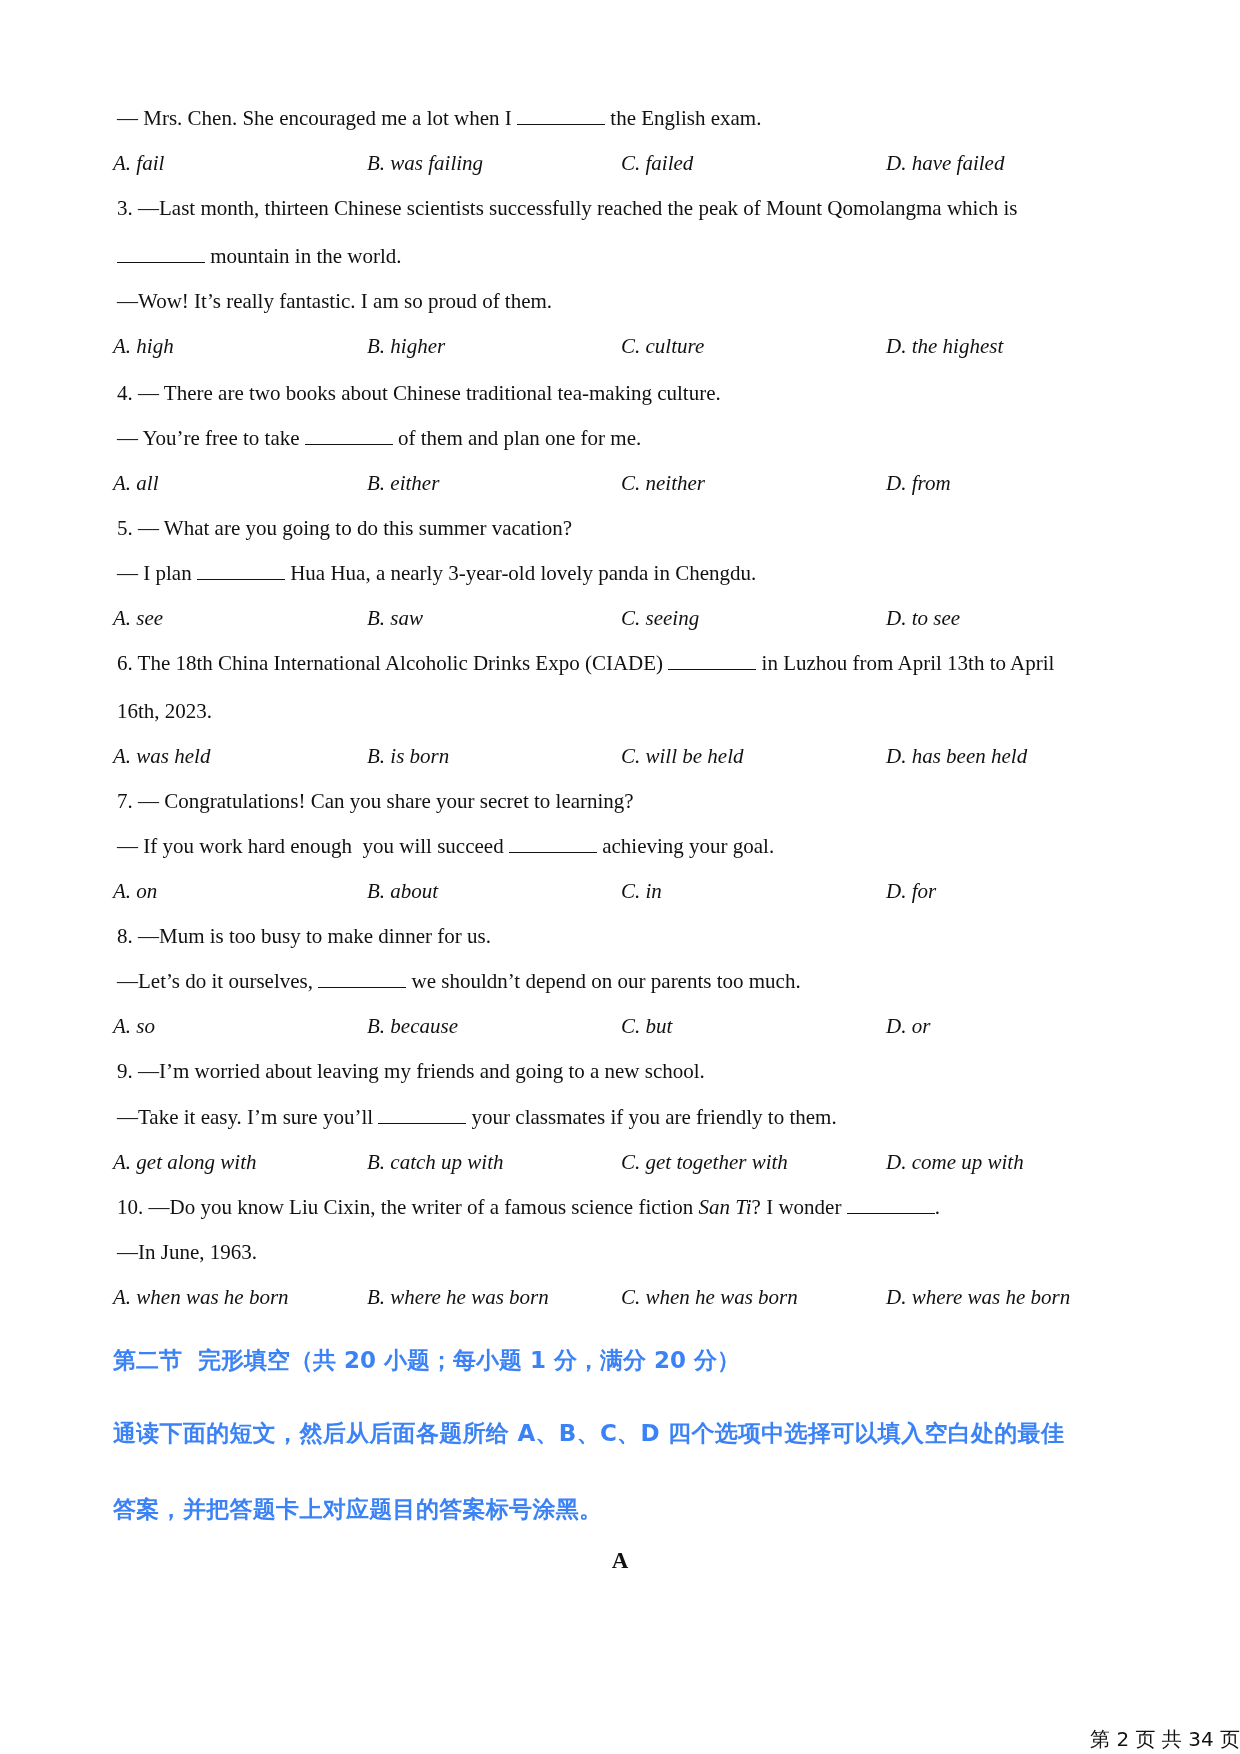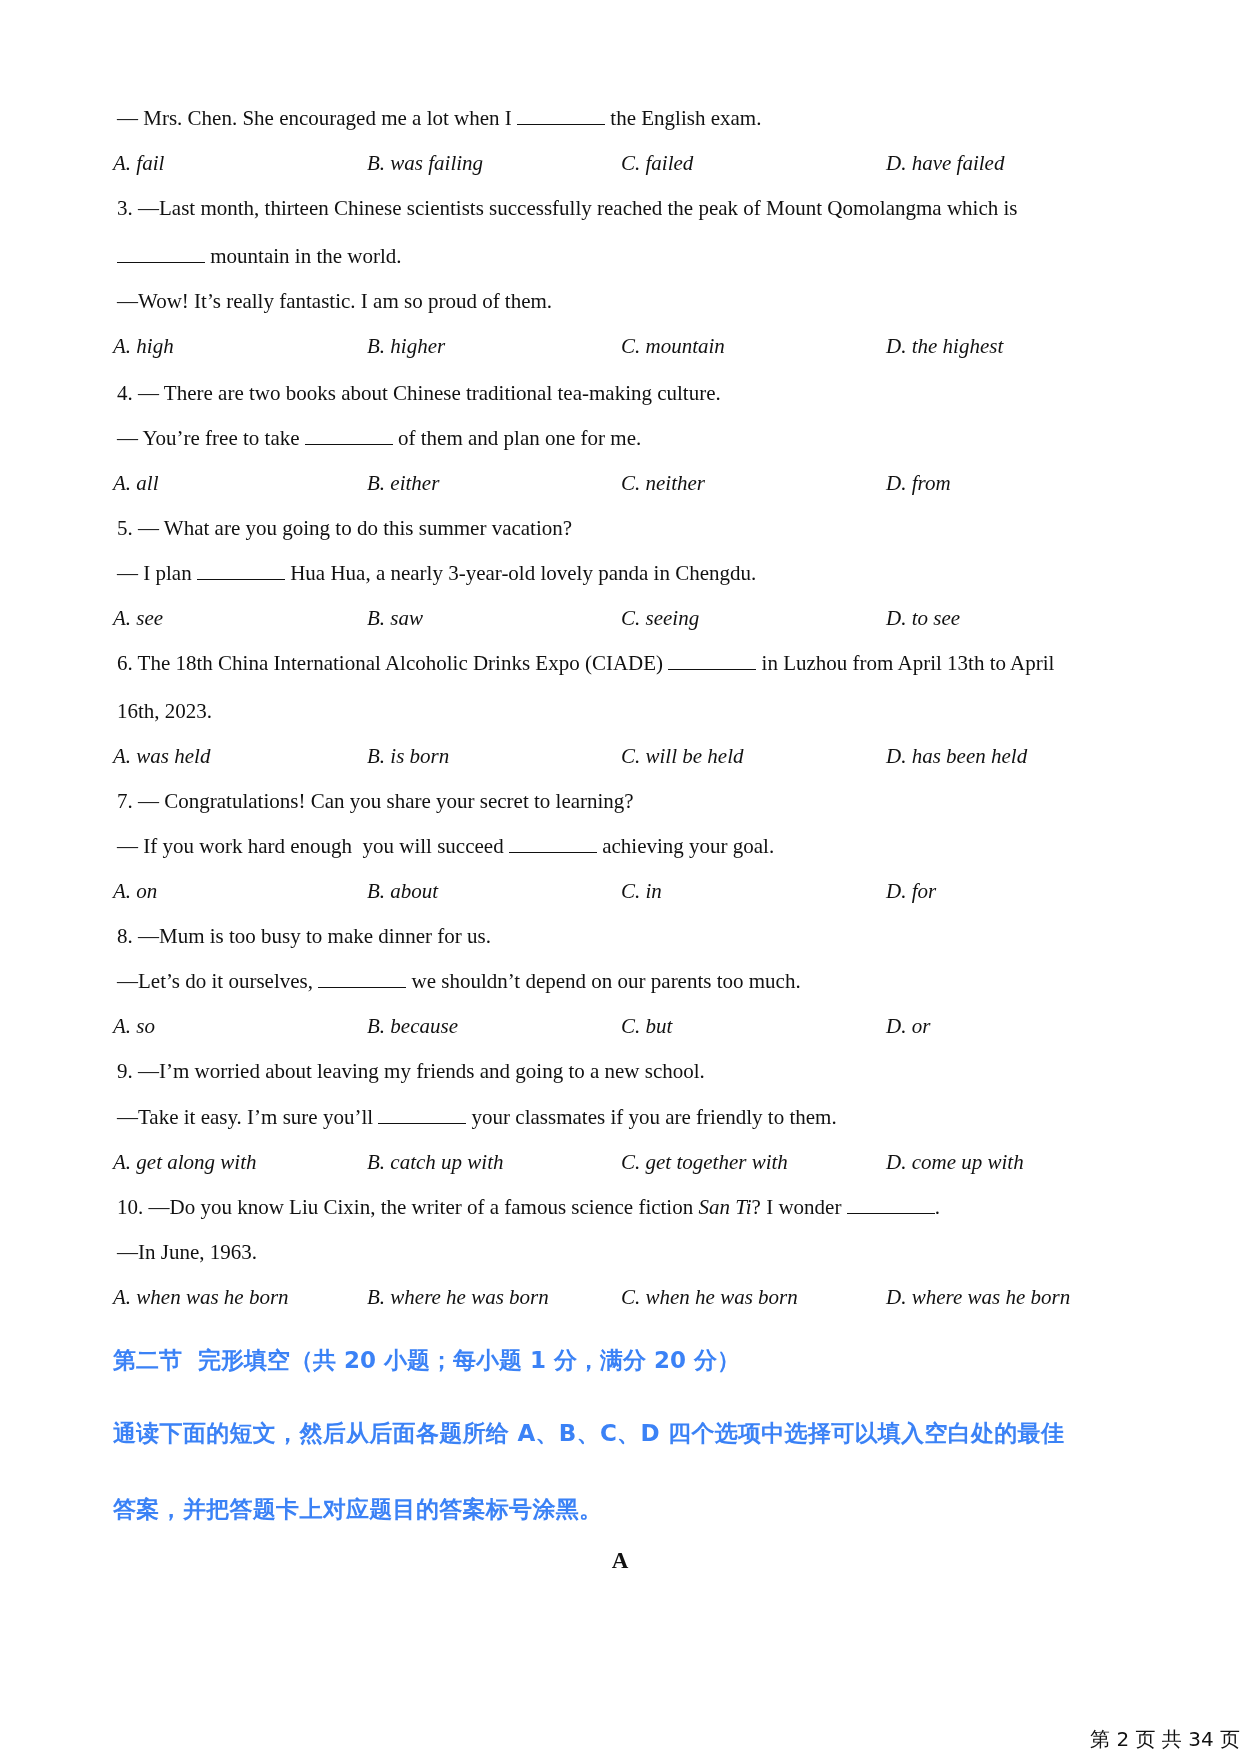--- a/index.html
+++ b/index.html
@@ -28,21 +28,21 @@
   <span class="opt c">C. failed</span>
   <span class="opt d">D. have failed</span>
 </div>
 
 <div class="line" style="top:195px">3. —Last month, thirteen Chinese scientists successfully reached the peak of Mount Qomolangma which is</div>
 <div class="line" style="top:243px"><span class="blank"></span><span> mountain in the world.</span></div>
 <div class="line" style="top:288px">—Wow! It’s really fantastic. I am so proud of them.</div>
 <div class="opts" style="top:333px">
   <span class="opt a">A. high</span>
   <span class="opt b">B. higher</span>
-  <span class="opt c">C. mountain</span>
+  <span class="opt c">C. culture</span>
   <span class="opt d">D. the highest</span>
 </div>
 
 <div class="line" style="top:380px">4. — There are two books about Chinese traditional tea-making culture.</div>
 <div class="line" style="top:425px"><span>— You’re free to take </span><span class="blank"></span><span> of them and plan one for me.</span></div>
 <div class="opts" style="top:470px">
   <span class="opt a">A. all</span>
   <span class="opt b">B. either</span>
   <span class="opt c">C. neither</span>
   <span class="opt d">D. from</span>

